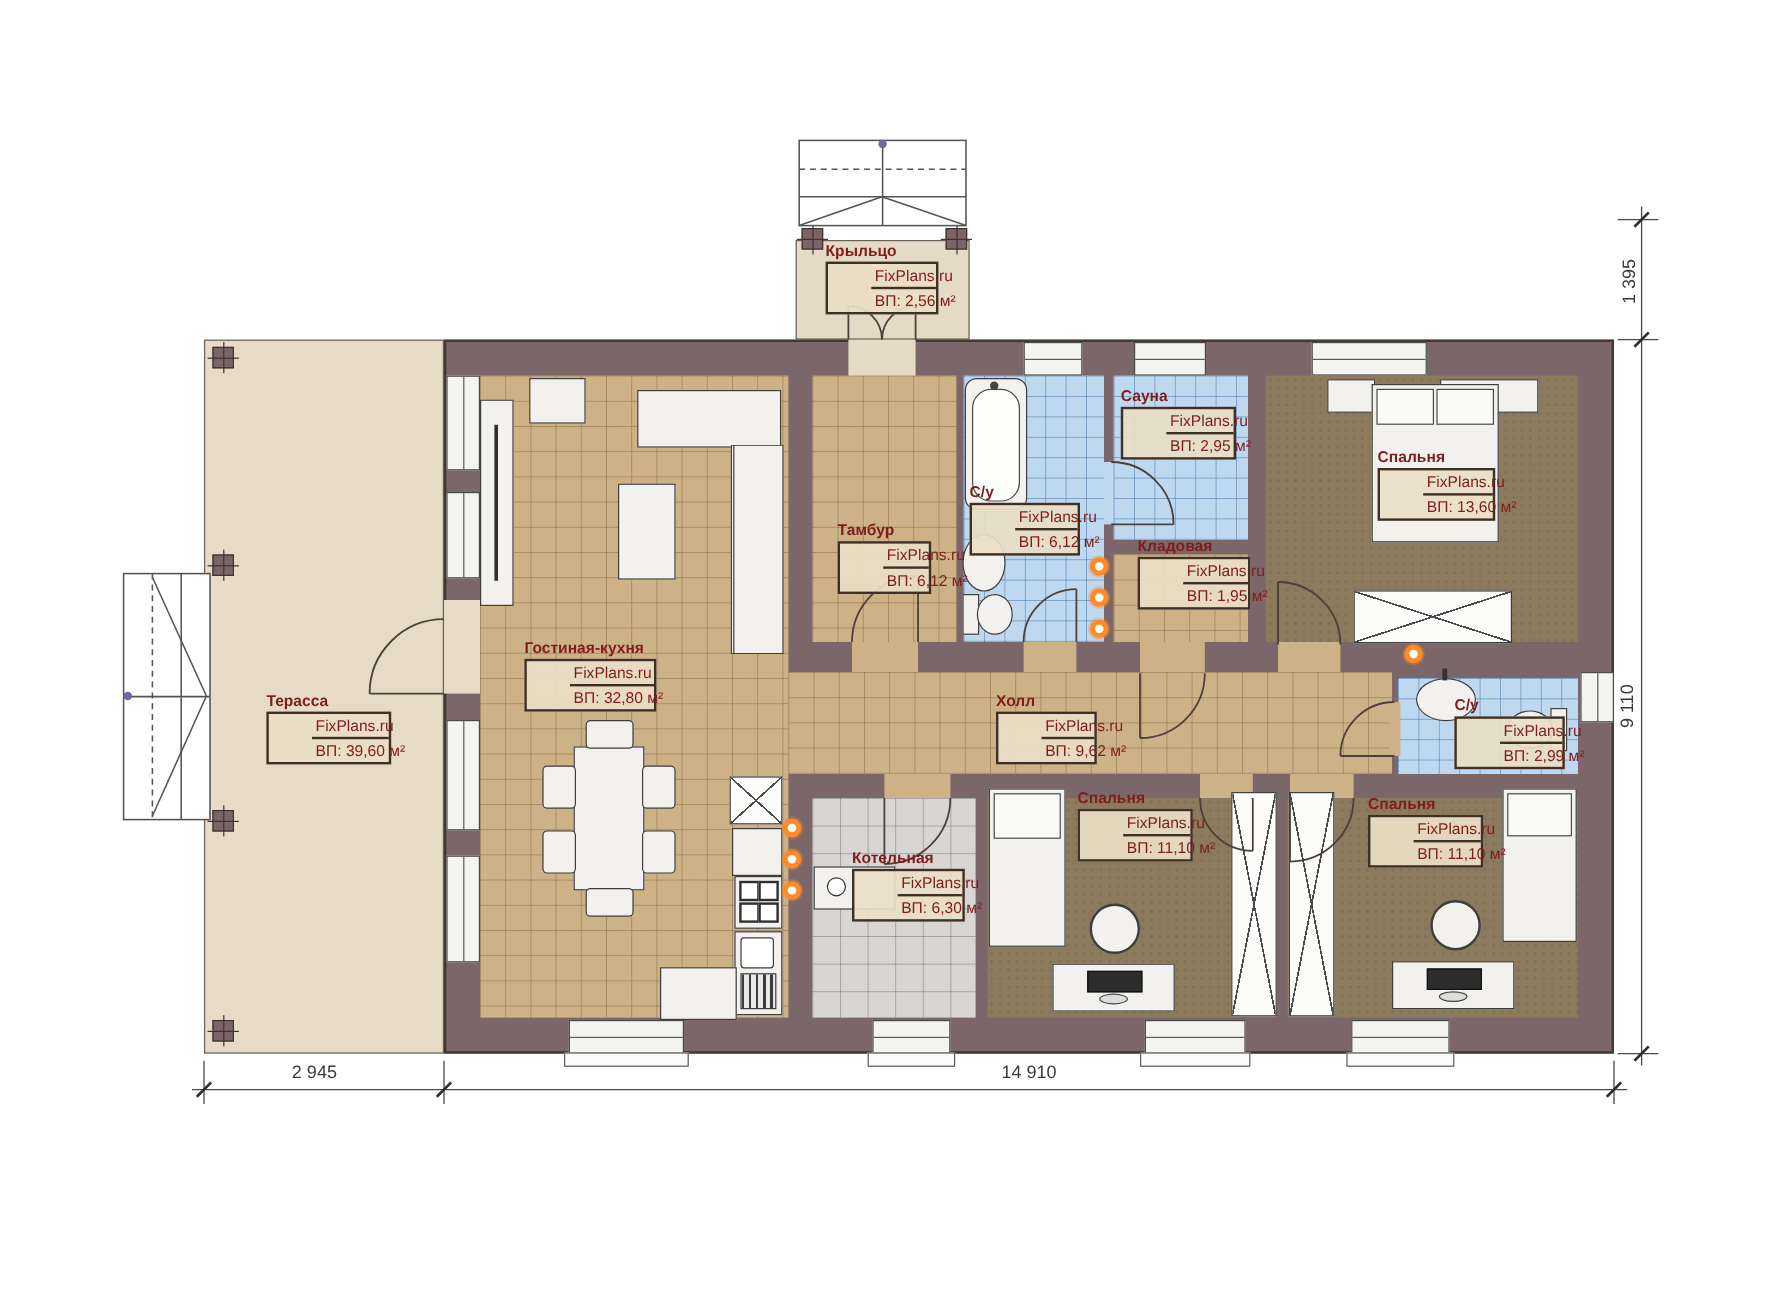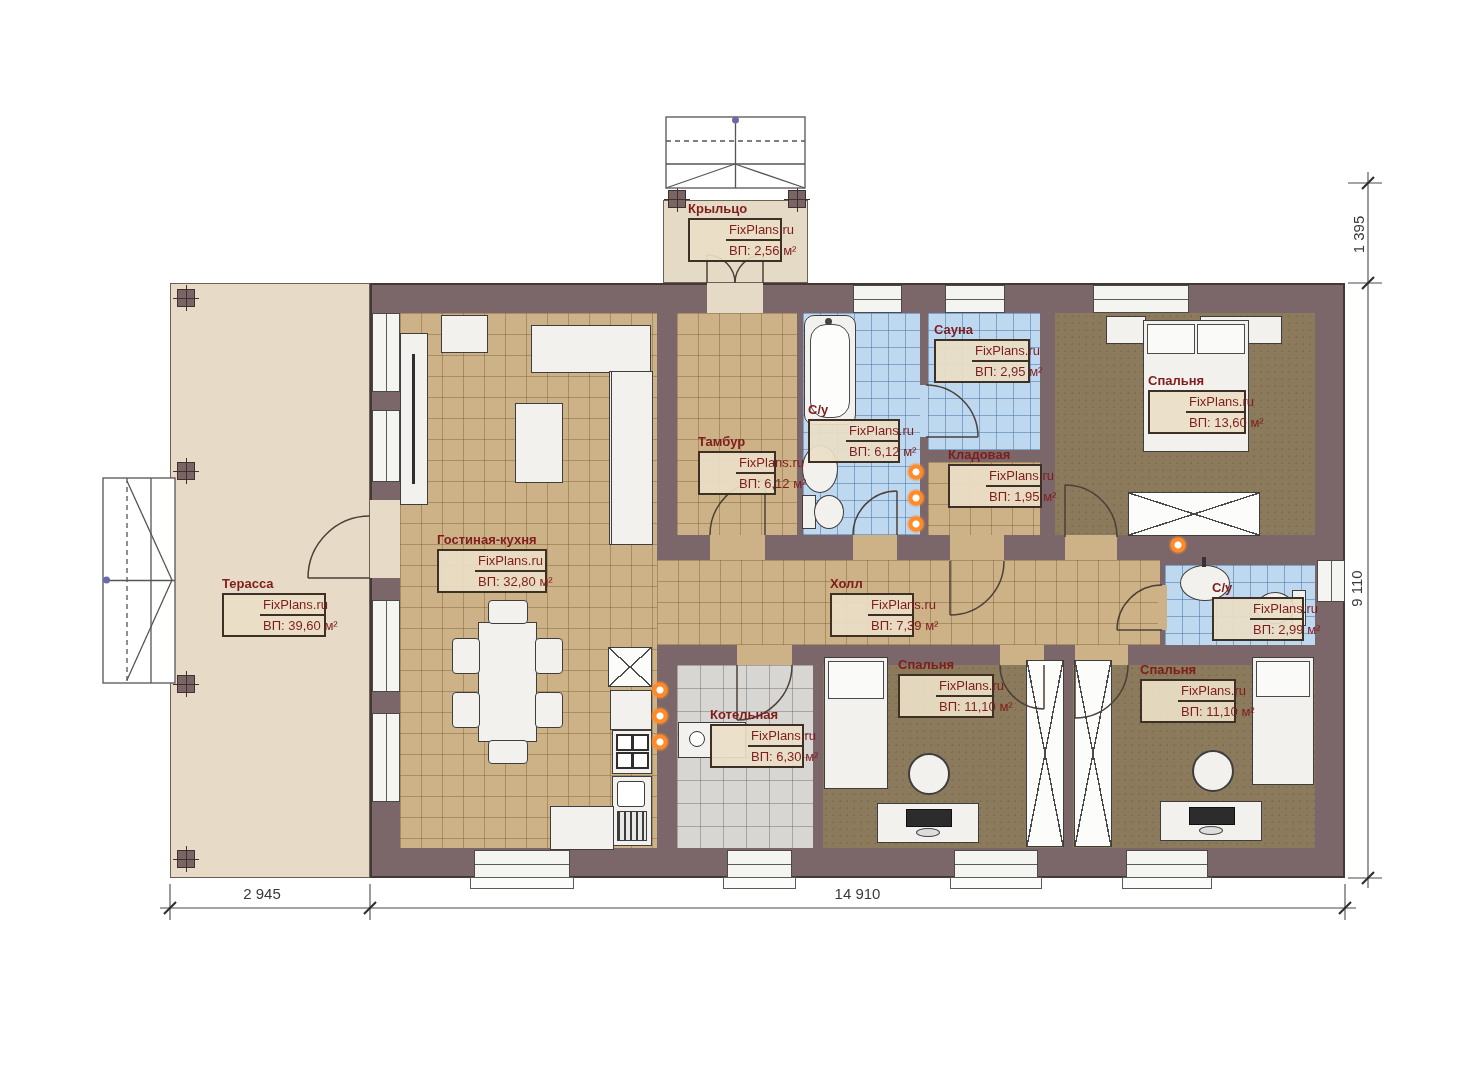--- a/index.html
+++ b/index.html
@@ -313,21 +313,21 @@
     <div class="rname">Спальня</div>
     <div class="rbox">
       <div class="rbrand">FixPlans.ru</div>
       <div class="rarea">ВП: 13,60 м²</div>
     </div>
   </div>
   <div class="rlabel" style="left:830px;top:576px;width:84px;">
     <div class="rname">Холл</div>
     <div class="rbox">
       <div class="rbrand">FixPlans.ru</div>
-      <div class="rarea">ВП: 7,39 м²</div>
+      <div class="rarea">ВП: 9,62 м²</div>
     </div>
   </div>
   <div class="rlabel" style="left:1212px;top:580px;width:92px;">
     <div class="rname">С/у</div>
     <div class="rbox">
       <div class="rbrand">FixPlans.ru</div>
       <div class="rarea">ВП: 2,99 м²</div>
     </div>
   </div>
   <div class="rlabel" style="left:710px;top:707px;width:94px;">

